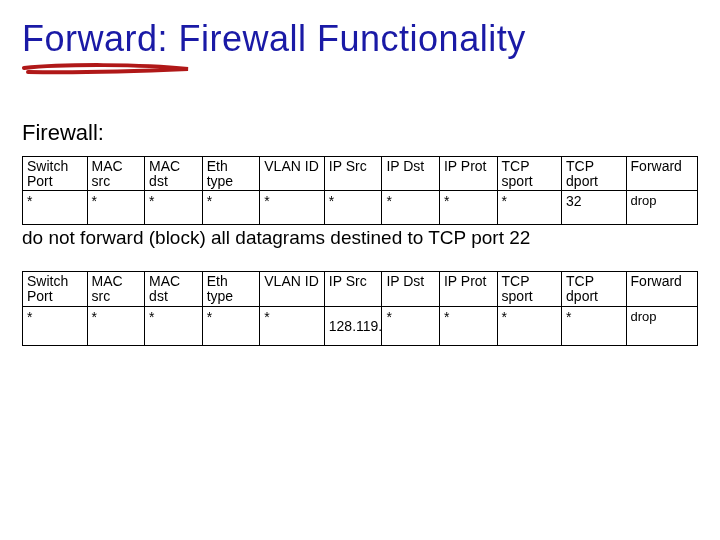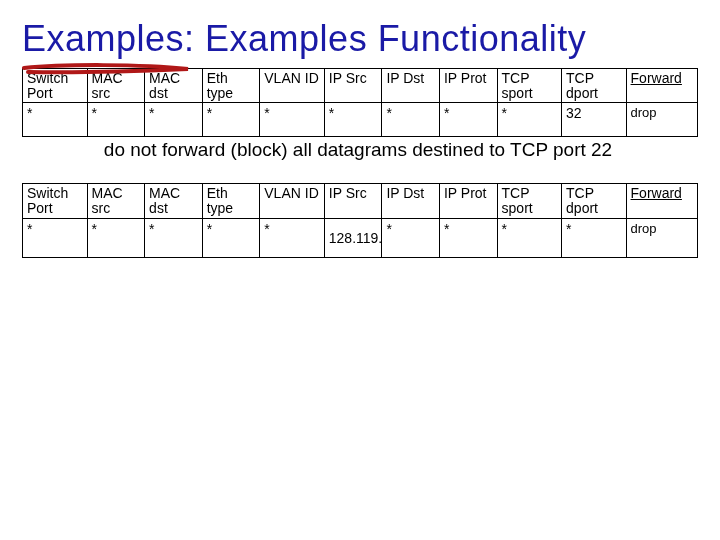--- a/index.html
+++ b/index.html
@@ -52,50 +52,50 @@
     height: 34px;
     box-sizing: border-box;
     overflow: hidden;
   }
   table.rule th {
     background: #fff;
     line-height: 1.05;
   }
   th.fwd {
     background: #b7d959;
-    text-decoration: underline;
   }
   .caption {
     font-size: 19px;
-    text-align: center;
+    text-align: left;
     margin: 2px 4px 22px 0;
   }
   .tiny {
     font-size: 14px;
     line-height: 34px;
     margin-top: 38px;
   }
   .drop {
     font-size: 13px;
     margin-left: 16px;
   }
   .star {
     font-size: 14px;
   }
 </style>
 </head>
 <body>
 <div class="slide">
 
-<h1 class="title">Examples: Examples Functionality</h1>
+<h1 class="title">Forward: Firewall Functionality</h1>
 
 <svg class="underline" viewBox="0 0 170 14" preserveAspectRatio="none">
   <path d="M2 6 C 40 2, 120 2, 166 7 C 120 9, 50 11, 6 10" fill="none" stroke="#b01818" stroke-width="4" stroke-linecap="round"></path>
 </svg>
 
+<div class="section-label">Firewall:</div>
 
 <table class="rule">
   <colgroup>
     <col style="width:56px">
         <col style="width:50px">
         <col style="width:50px">
     <col style="width:50px">
         <col style="width:56px">
         <col style="width:50px">
     <col style="width:50px">

